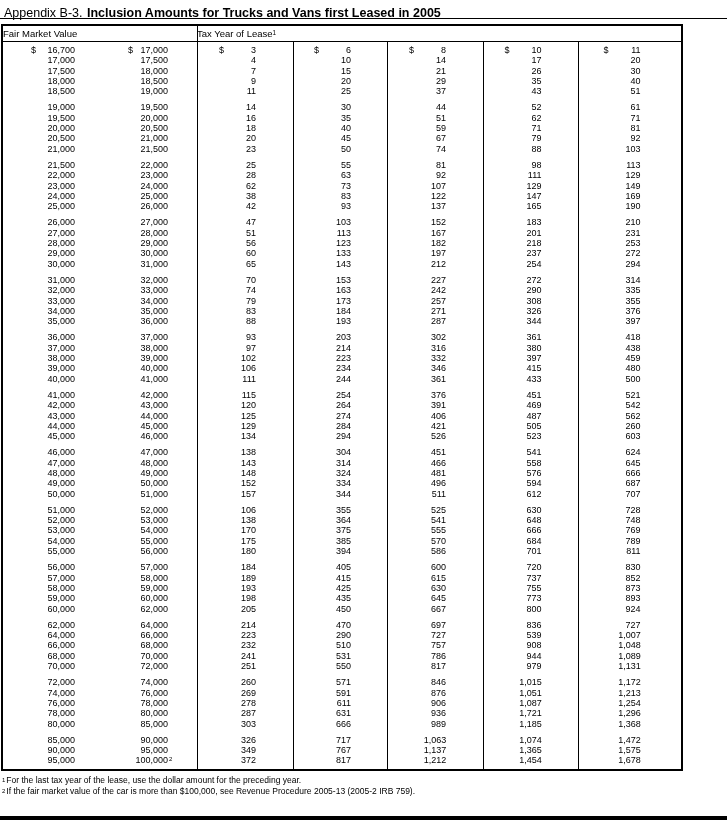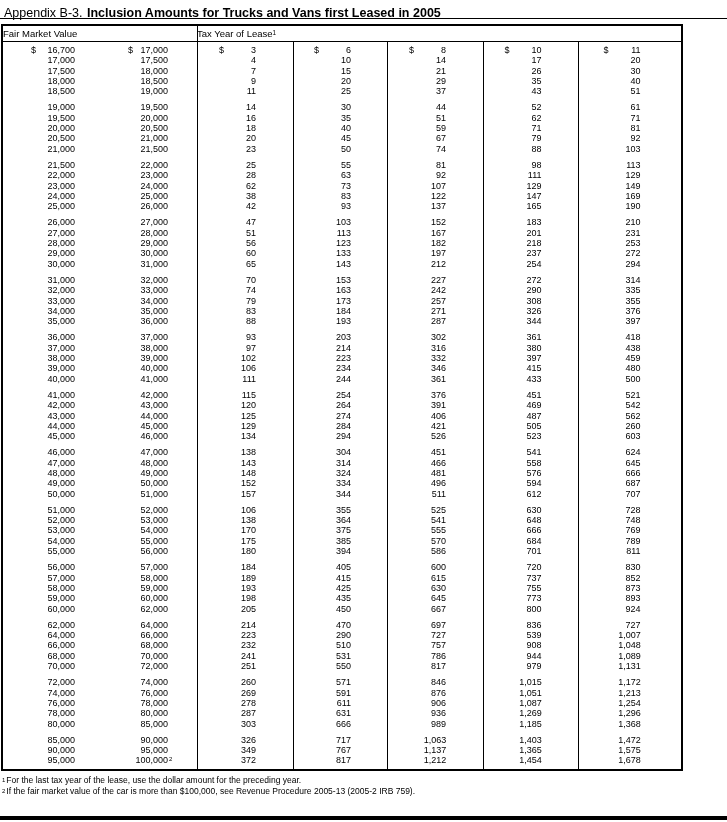--- a/index.html
+++ b/index.html
@@ -620,41 +620,41 @@
             <div class="td c-tax"><span class="num">906</span></div>
             <div class="td c-tax"><span class="num">1,087</span></div>
             <div class="td c-tax"><span class="num">1,254</span></div>
           </div>
           <div class="tr">
             <div class="td c-over"><span>78,000</span></div>
             <div class="td c-notover"><span>80,000</span></div>
             <div class="td c-tax"><span class="num">287</span></div>
             <div class="td c-tax"><span class="num">631</span></div>
             <div class="td c-tax"><span class="num">936</span></div>
-            <div class="td c-tax"><span class="num">1,269</span></div>
+            <div class="td c-tax"><span class="num">1,721</span></div>
             <div class="td c-tax"><span class="num">1,296</span></div>
           </div>
           <div class="tr">
             <div class="td c-over"><span>80,000</span></div>
             <div class="td c-notover"><span>85,000</span></div>
             <div class="td c-tax"><span class="num">303</span></div>
             <div class="td c-tax"><span class="num">666</span></div>
             <div class="td c-tax"><span class="num">989</span></div>
             <div class="td c-tax"><span class="num">1,185</span></div>
             <div class="td c-tax"><span class="num">1,368</span></div>
           </div>
         </div>
         <div class="rgroup">
           <div class="tr">
             <div class="td c-over"><span>85,000</span></div>
             <div class="td c-notover"><span>90,000</span></div>
             <div class="td c-tax"><span class="num">326</span></div>
             <div class="td c-tax"><span class="num">717</span></div>
             <div class="td c-tax"><span class="num">1,063</span></div>
-            <div class="td c-tax"><span class="num">1,403</span></div>
+            <div class="td c-tax"><span class="num">1,074</span></div>
             <div class="td c-tax"><span class="num">1,472</span></div>
           </div>
           <div class="tr">
             <div class="td c-over"><span>90,000</span></div>
             <div class="td c-notover"><span>95,000</span></div>
             <div class="td c-tax"><span class="num">349</span></div>
             <div class="td c-tax"><span class="num">767</span></div>
             <div class="td c-tax"><span class="num">1,137</span></div>
             <div class="td c-tax"><span class="num">1,365</span></div>
             <div class="td c-tax"><span class="num">1,575</span></div>

